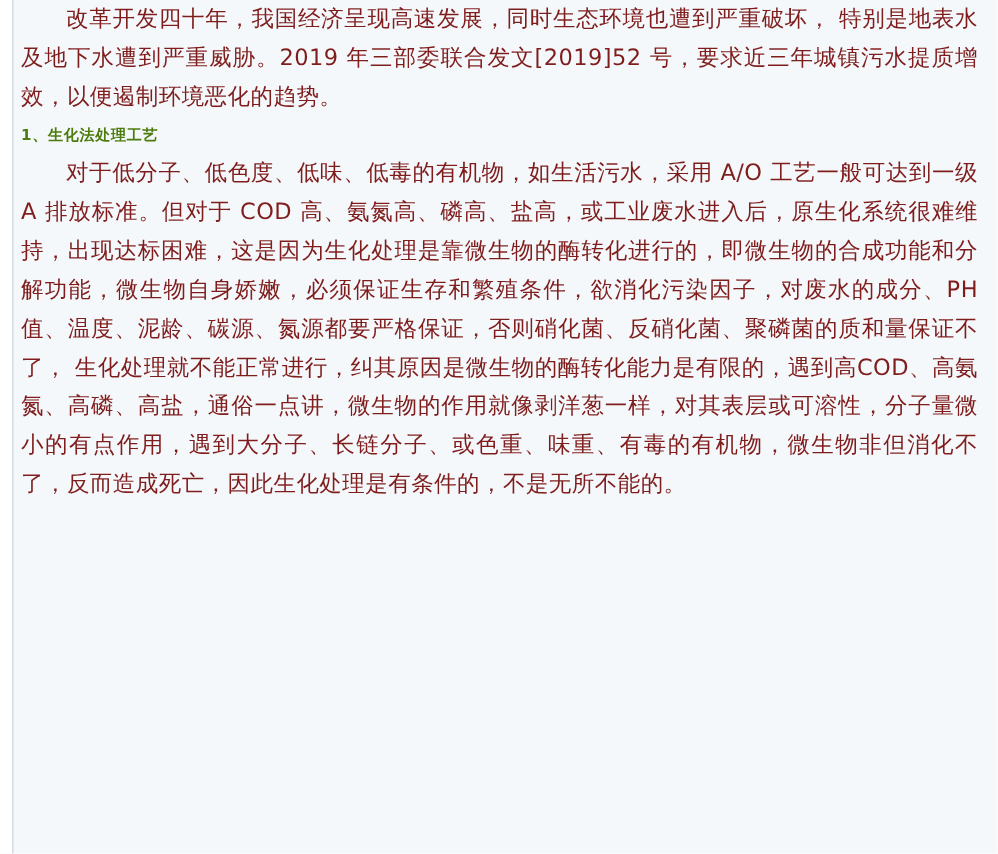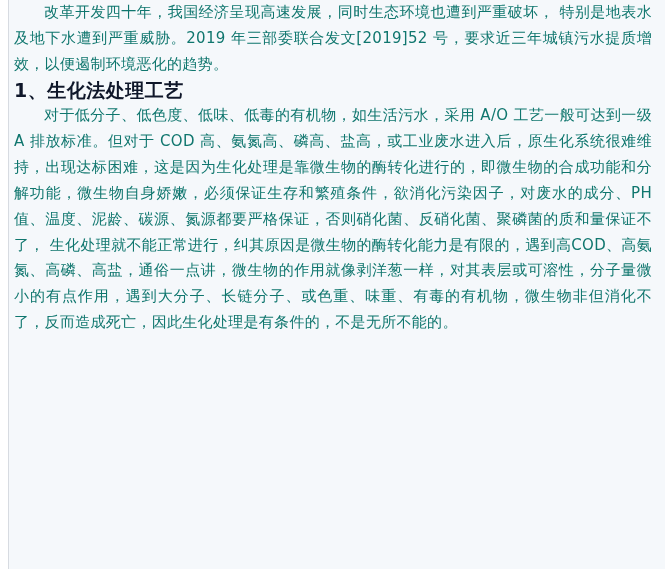--- a/index.html
+++ b/index.html
@@ -20,31 +20,31 @@
     height: 569px;
     box-sizing: border-box;
     border-left: 1px solid #d7dbe1;
     background: #f5f8fb;
     padding: 0 13px 0 5px;
   }
   .doc-body p {
     margin: 0;
     font-size: 15px;
     line-height: 25.85px;
-    color: #0f766e;
+    color: #7f1d1d;
     text-align: justify;
     text-justify: inter-ideograph;
     text-indent: 2em;
     letter-spacing: 0.3px;
   }
   .doc-body h3 {
     margin: 0;
-    font-size: 19px;
+    font-size: 10px;
     line-height: 25.85px;
-    color: #0f172a;
+    color: #4d7c0f;
     font-weight: bold;
     text-indent: 0;
     letter-spacing: 0.5px;
   }
 </style>
 </head>
 <body>
 
 <div class="doc-page">
   <div class="doc-body">

